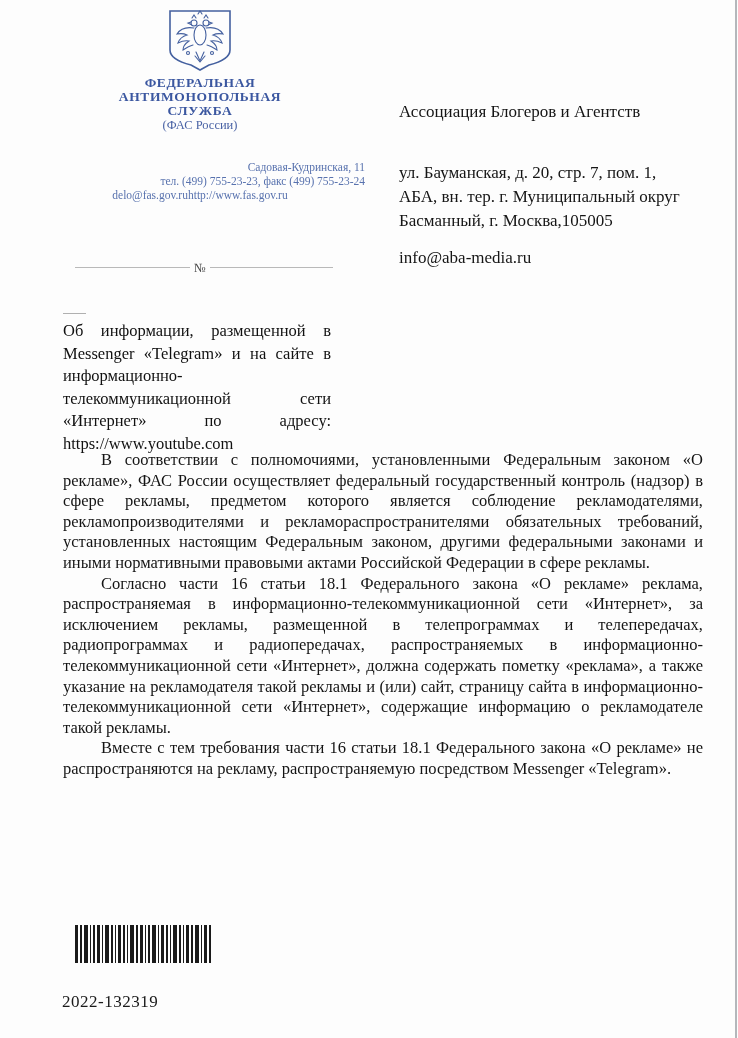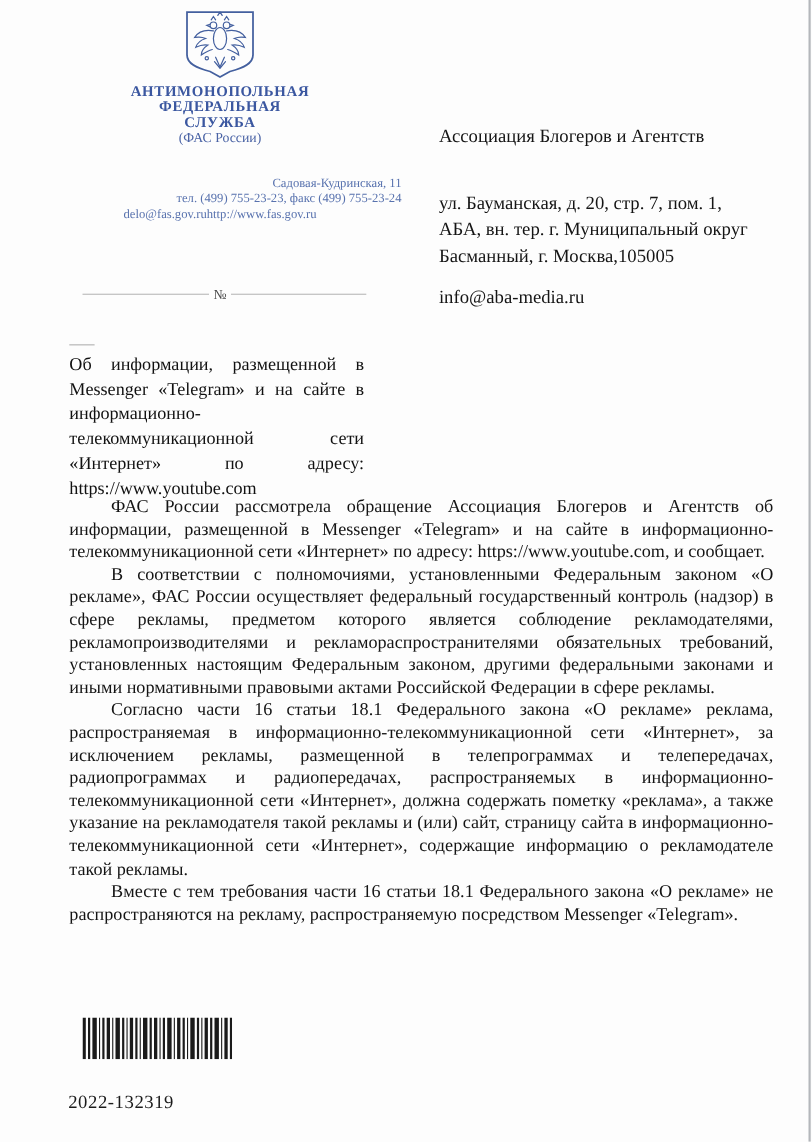--- a/index.html
+++ b/index.html
@@ -36,21 +36,21 @@
   .signer-block{margin-top:17px;}
   .lh-address{margin-top:27px;color:#5872ae;font-size:11.5px;line-height:14px;}
   .lh-address .row{white-space:nowrap;text-align:right;}
   .lh-contacts{display:flex;justify-content:center;margin-top:1px;
     color:#5872ae;font-size:11.5px;}
   
   .recipient{
     position:absolute;left:399px;top:100px;width:308px;
     font-size:17px;line-height:24px;color:#151515;
   }
-  .recipient .name{margin-bottom:37px;margin-top:12px;}
+  .recipient .name{margin-bottom:37px;}
   .recipient .email{margin-top:13px;}
   
   .ref-a{position:absolute;left:63px;top:255px;width:272px;height:18px;}
   .ref-a .line-l{position:absolute;left:12px;top:12px;width:115px;border-top:1px solid #b9b9b9;}
   .ref-a .line-r{position:absolute;left:147px;top:12px;width:123px;border-top:1px solid #b9b9b9;}
   .ref-a .no{position:absolute;left:131px;top:6px;font-size:12.5px;color:#4a4a4a;}
   .ref-b{position:absolute;left:63px;top:283px;width:272px;height:24px;}
   .ref-b .lbl{position:absolute;font-size:12.5px;color:#4a4a4a;}
   .ref-b .lbl.na{left:1px;top:7px;}
   .ref-b .lbl.ot{left:133px;top:8px;}
@@ -98,22 +98,22 @@
         <path d="M33 6 l2 -3 l2 3"></path>
         <ellipse cx="35" cy="27" rx="6" ry="10"></ellipse>
         <path d="M29 20 Q17 18 12 26 Q18 25 22 27 Q15 29 13 35 Q19 32 24 33 Q18 37 18 42 Q24 38 28 37"></path>
         <path d="M41 20 Q53 18 58 26 Q52 25 48 27 Q55 29 57 35 Q51 32 46 33 Q52 37 52 42 Q46 38 42 37"></path>
         <path d="M31 44 l4 9 l4 -9"></path>
         <path d="M30 48 l5 6 l5 -6"></path>
         <circle cx="23" cy="45" r="1.5"></circle>
         <circle cx="47" cy="45" r="1.5"></circle>
       </g>
     </svg>
+    <div class="org-line">ФЕДЕРАЛЬНАЯ</div>
     <div class="org-line">АНТИМОНОПОЛЬНАЯ</div>
-    <div class="org-line">ФЕДЕРАЛЬНАЯ</div>
     <div class="org-line">СЛУЖБА</div>
     <div class="org-short">(ФАС России)</div>
     <div class="lh-address">
       <div class="row">Садовая-Кудринская, 11</div>
       <div class="row">тел. (499) 755-23-23, факс (499) 755-23-24</div>
     </div>
     <div class="lh-contacts">
       <span>delo@fas.gov.ru</span>
       <span>http://www.fas.gov.ru</span>
     </div>
@@ -130,21 +130,20 @@
   <div class="ref-a">
     <span class="line-l"></span>
     <span class="no">№</span>
     <span class="line-r"></span>
   </div>
   <div class="subject-dash"></div>
 
   <div class="subject">Об информации, размещенной в Messenger «Telegram» и на сайте в информационно-телекоммуникационной сети «Интернет» по адресу: https://www.youtube.com</div>
 
   <div class="body-text">
-    <p>ФАС России рассмотрела обращение Ассоциация Блогеров и Агентств об информации, размещенной в Messenger «Telegram» и на сайте в информационно-телекоммуникационной сети «Интернет» по адресу: https://www.youtube.com, и сообщает.</p>
     <p>В соответствии с полномочиями, установленными Федеральным законом «О рекламе», ФАС России осуществляет федеральный государственный контроль (надзор) в сфере рекламы, предметом которого является соблюдение рекламодателями, рекламопроизводителями и рекламораспространителями обязательных требований, установленных настоящим Федеральным законом, другими федеральными законами и иными нормативными правовыми актами Российской Федерации в сфере рекламы.</p>
     <p>Согласно части 16 статьи 18.1 Федерального закона «О рекламе» реклама, распространяемая в информационно-телекоммуникационной сети «Интернет», за исключением рекламы, размещенной в телепрограммах и телепередачах, радиопрограммах и радиопередачах, распространяемых в информационно-телекоммуникационной сети «Интернет», должна содержать пометку «реклама», а также указание на рекламодателя такой рекламы и (или) сайт, страницу сайта в информационно-телекоммуникационной сети «Интернет», содержащие информацию о рекламодателе такой рекламы.</p>
     <p>Вместе с тем требования части 16 статьи 18.1 Федерального закона «О рекламе» не распространяются на рекламу, распространяемую посредством Messenger «Telegram».</p>
   </div>
 
   <svg class="barcode" width="136" height="38" viewBox="0 0 136 38">
     <g fill="#1a1a1a">
       <rect x="0" y="0" width="3" height="38"></rect>
         <rect x="5" y="0" width="2" height="38"></rect>
       <rect x="9" y="0" width="4" height="38"></rect>

